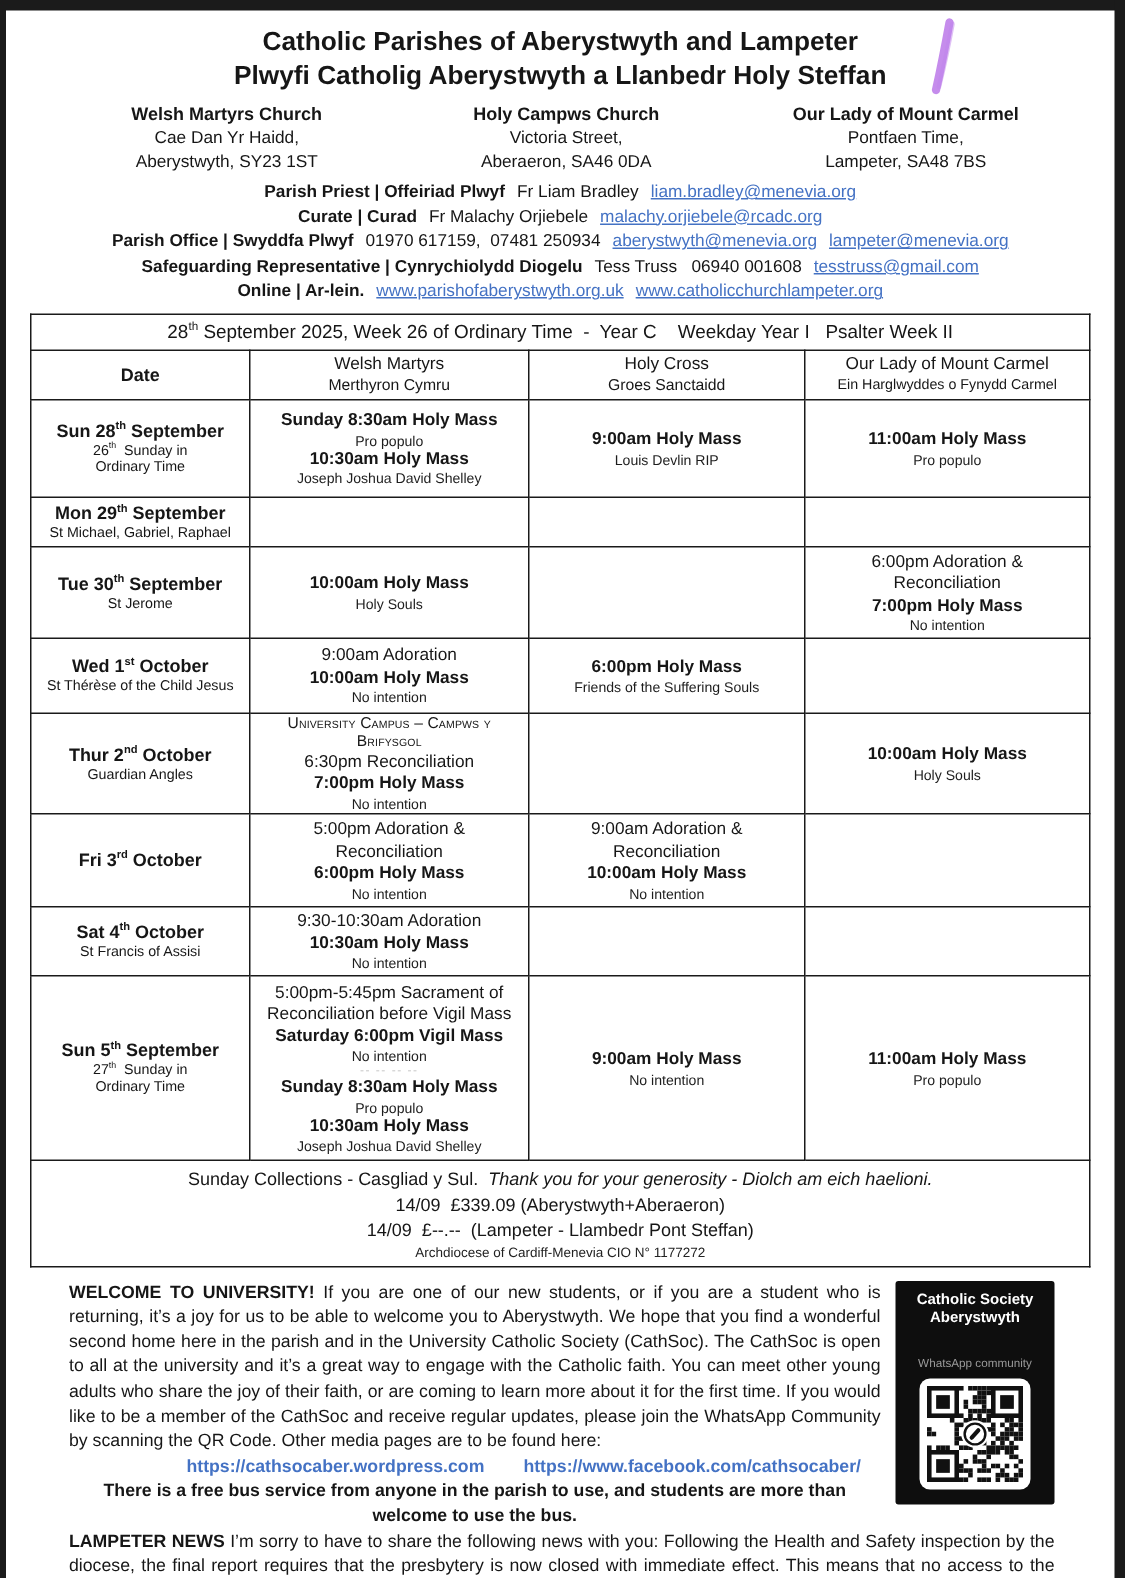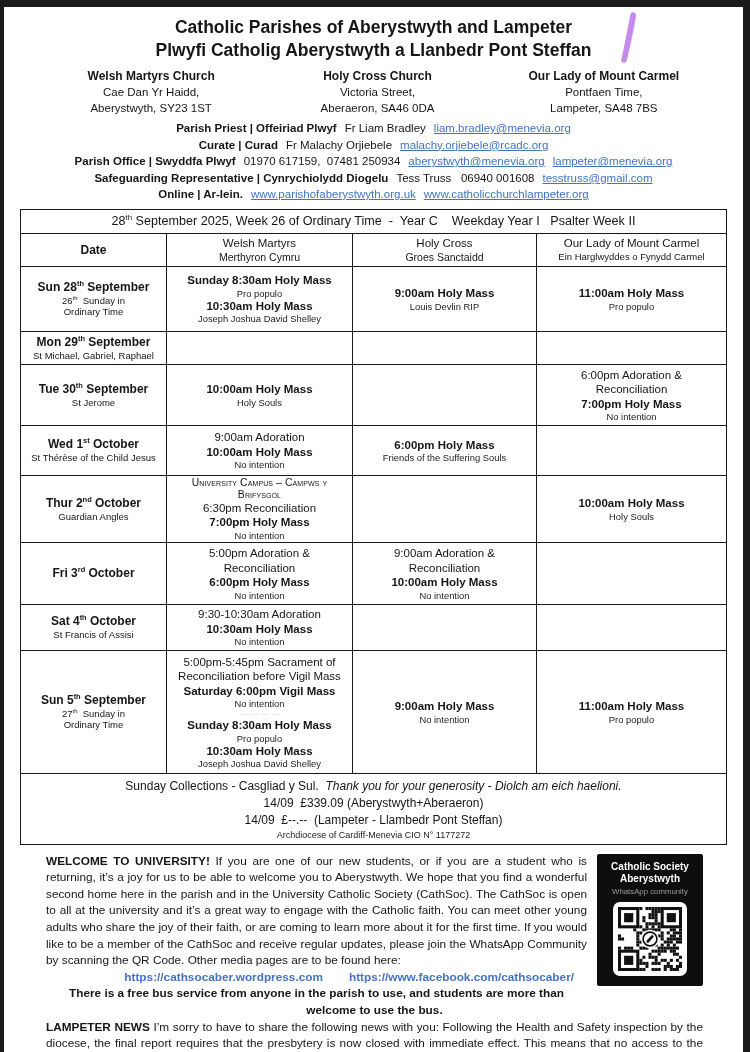--- a/index.html
+++ b/index.html
@@ -38,50 +38,50 @@
   .ln-db{font-weight:700;font-size:12px;line-height:15px;}
   .ln-ds{font-size:9.5px;line-height:11.5px;}
   .coll-cell{padding:4px 0 3px!important;}
   .coll-l{line-height:17.2px;font-size:12px;}
   .coll-l.small{font-size:9px;line-height:11px;color:#222;}
   
   .bottom{margin:8px 40px 0 42px;font-size:11.8px;line-height:16.6px;text-align:justify;}
   .qrbox{float:right;width:96px;margin:1px 0 4px 10px;background:#0e0e0e;color:#fff;text-align:center;
          padding:7px 5px 10px;border-radius:2px;}
   .qr-title{font-size:10px;font-weight:700;line-height:12px;}
-  .qr-sub{font-size:7.8px;color:#9a9a9a;margin-top:2px;line-height:9px;}
+  .qr-sub{font-size:7.8px;color:#9a9a9a;margin-top:19px;line-height:9px;}
   .qr-frame{background:#fff;border-radius:7px;width:74px;height:74px;margin:6px auto 0;
             display:flex;align-items:center;justify-content:center;}
   .para-bold{font-weight:700;}
   .links-line{text-align:right;font-weight:700;margin-right:40px;}
   .links-line a{color:#4472C4;text-decoration:none;margin:0 13px;cursor:pointer;}
   .bus-line{text-align:center;font-weight:700;}
   .purple-mark{position:absolute;left:612px;top:5px;pointer-events:none;}
 </style>
 </head>
 <body>
 
 <div class="page">
 
   <svg class="purple-mark" width="30" height="52">
     <path d="M17,3 C15,14 12,30 8,48" stroke="#b266e6" stroke-width="5.5" fill="none" stroke-linecap="round" opacity="0.75"></path>
     <path d="M19,4 C17,15 14,30 10,46" stroke="#c084ec" stroke-width="3" fill="none" stroke-linecap="round" opacity="0.5"></path>
   </svg>
 
   <div class="title first">Catholic Parishes of Aberystwyth and Lampeter</div>
-  <div class="title">Plwyfi Catholig Aberystwyth a Llanbedr Pont Steffan</div>
+  <div class="title">Plwyfi Catholig Aberystwyth a Llanbedr Holy Steffan</div>
 
   <div class="churches">
     <div class="church">
       <div class="cname">Welsh Martyrs Church</div>
       <div>Cae Dan Yr Haidd,</div>
       <div>Aberystwyth, SY23 1ST</div>
     </div>
     <div class="church">
-      <div class="cname">Holy Cross Church</div>
+      <div class="cname">Holy Campws Church</div>
       <div>Victoria Street,</div>
       <div>Aberaeron, SA46 0DA</div>
     </div>
     <div class="church">
       <div class="cname">Our Lady of Mount Carmel</div>
       <div>Pontfaen Time,</div>
       <div>Lampeter, SA48 7BS</div>
     </div>
   </div>
 

